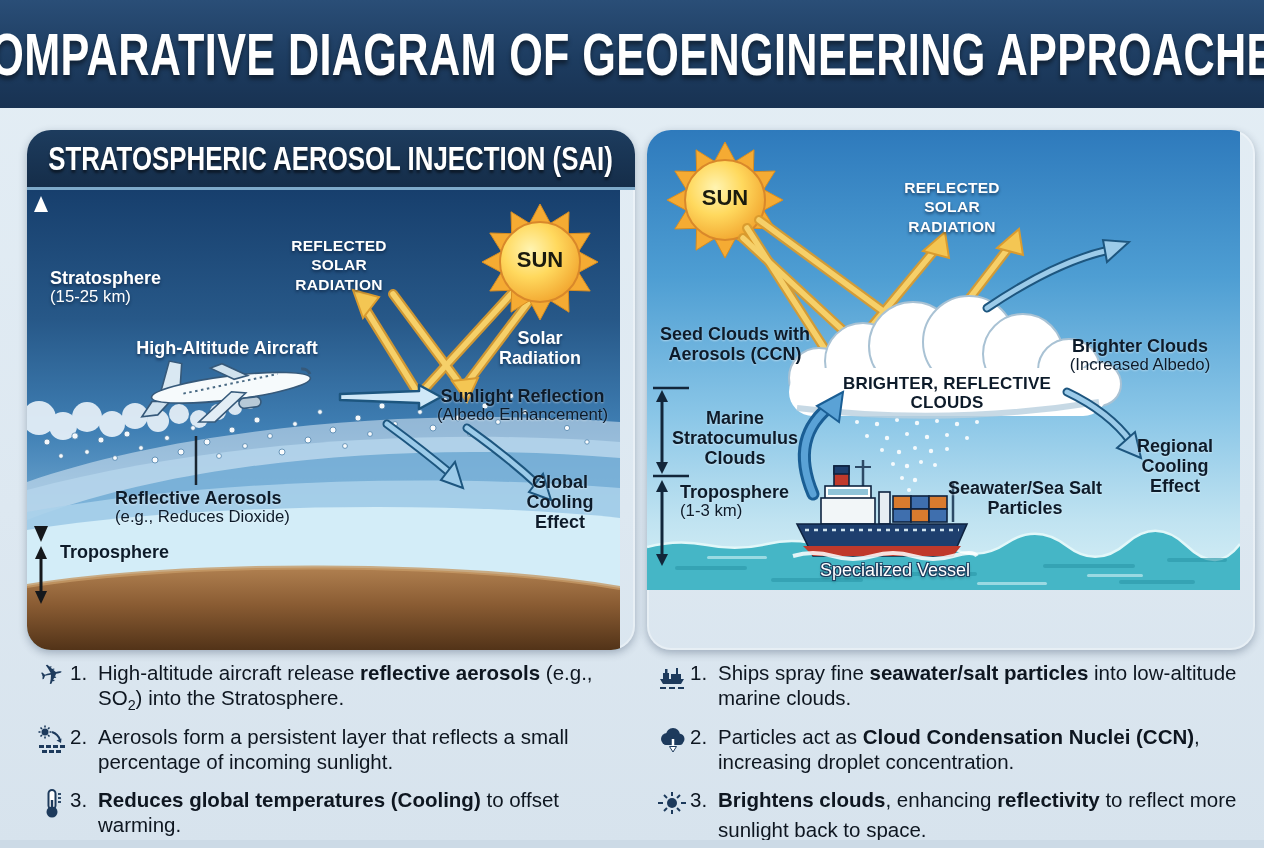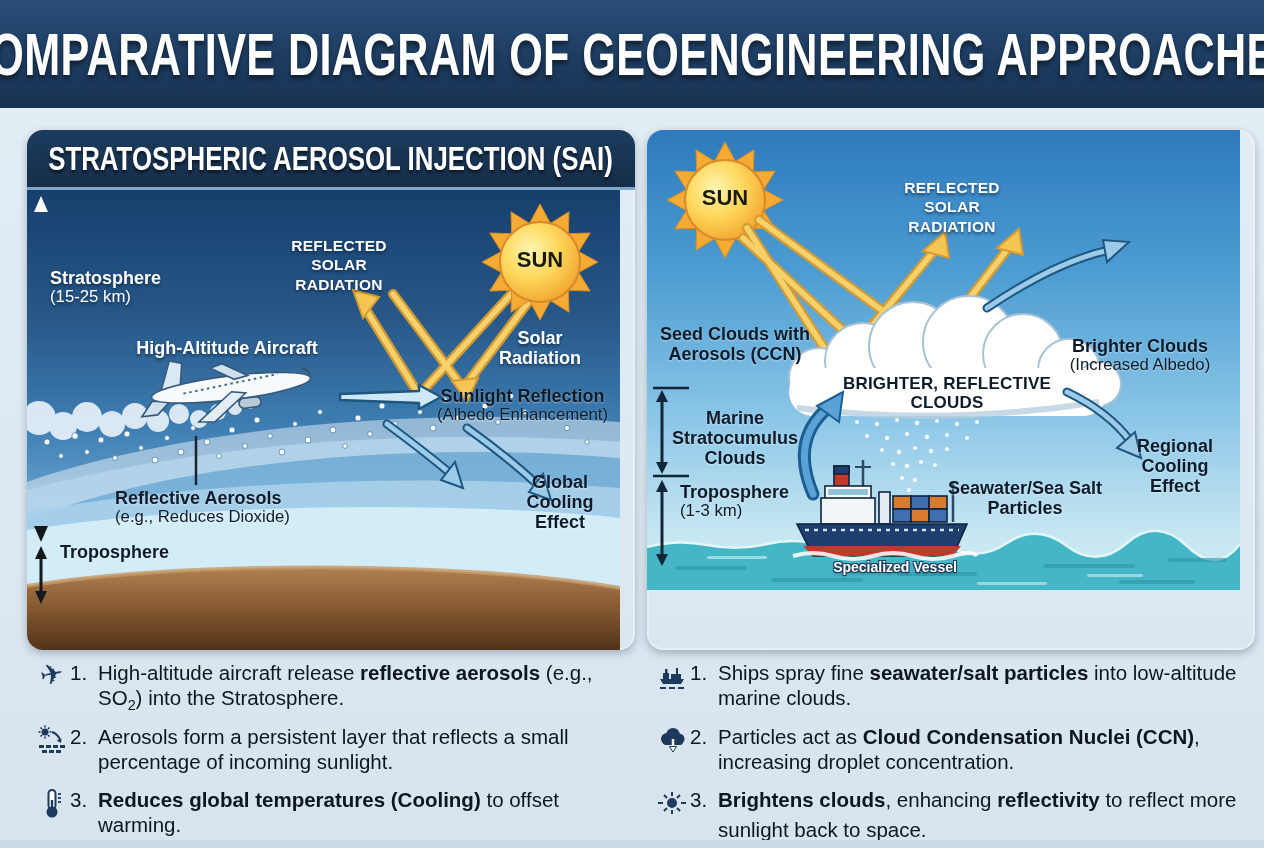--- a/index.html
+++ b/index.html
@@ -7,41 +7,41 @@
         background:linear-gradient(180deg,#e4eef5 0%,#dde8f1 60%,#d7e3ed 100%);
         font-family:"Liberation Sans","DejaVu Sans",sans-serif;}
   
   .banner{position:absolute;left:0;top:0;width:1264px;height:108px;
           background:linear-gradient(180deg,#2a4e77 0%,#1d3c60 55%,#183252 100%);
           display:flex;align-items:center;justify-content:center;}
   .banner h1{margin:0;color:#ffffff;font-size:60px;font-weight:700;white-space:nowrap;
              transform:scaleX(.72);letter-spacing:.5px;
              text-shadow:0 4px 5px rgba(0,0,0,.45);}
   
-  .panel{position:absolute;top:130px;width:608px;height:520px;border-radius:16px;
+  .panel{position:absolute;top:130px;width:608px;height:520px;border-radius:24px;
          overflow:hidden;box-shadow:0 3px 8px rgba(20,40,70,.3), inset 0 0 0 2px rgba(255,255,255,.35);}
   .panel.sai{left:27px;} .panel.mcb{left:647px;}
   .panel-header{height:57px;background:linear-gradient(180deg,#1d3c5e 0%,#152d49 100%);
                 border-bottom:3px solid #7ea9c9;display:flex;align-items:center;justify-content:center;}
   .panel-header h2{margin:0;color:#fff;font-size:34px;font-weight:700;white-space:nowrap;
                    transform:scaleX(.76);text-shadow:0 3px 3px rgba(0,0,0,.5);}
   .panel-body{position:relative;width:593px;height:460px;}
   .sai .panel-body{background:linear-gradient(180deg,#173f6d 0%,#275888 28%,#3f7fb4 52%,#6ea6cf 70%,#9cc6e2 100%);}
   .mcb .panel-body{background:linear-gradient(180deg,#2e7abc 0%,#4e9ed3 32%,#8ac6e7 62%,#c0e3f1 85%,#d8f0f6 100%);}
   .scene{position:absolute;left:0;top:0;}
   
   .lbl{position:absolute;line-height:1.12;}
   .lbl .ln{display:block;}
   .white{color:#ffffff;font-weight:700;text-shadow:0 2px 3px rgba(8,28,55,.65);}
   .dark{color:#0d1b2a;font-weight:700;text-shadow:0 1px 2px rgba(255,255,255,.45);}
   .sub-ln{font-weight:400;font-size:.93em;}
   .ctr{text-align:center;}
   .caps{font-size:15.5px;letter-spacing:.3px;text-align:center;}
   .f18{font-size:18px;}
-  .vessel{color:#fff;font-weight:700;font-size:14px;
+  .vessel{color:#fff;font-weight:400;font-size:18px;
           text-shadow:-1px -1px 0 #1c3a5c,1px -1px 0 #1c3a5c,-1px 1px 0 #1c3a5c,1px 1px 0 #1c3a5c,0 2px 3px rgba(0,0,0,.4);}
   
   .steps{position:absolute;top:660px;margin:0;padding:0;list-style:none;}
   .steps.left{left:34px;width:595px;} .steps.right{left:654px;width:606px;}
   .steps li{display:flex;align-items:flex-start;margin-bottom:9px;
             font-size:20.5px;color:#0e1620;line-height:1.22;}
   .steps .icon{flex:0 0 36px;display:flex;justify-content:center;padding-top:1px;}
   .steps .num{flex:0 0 28px;}
   .steps .txt{flex:1;}
   .steps b{font-weight:700;}

